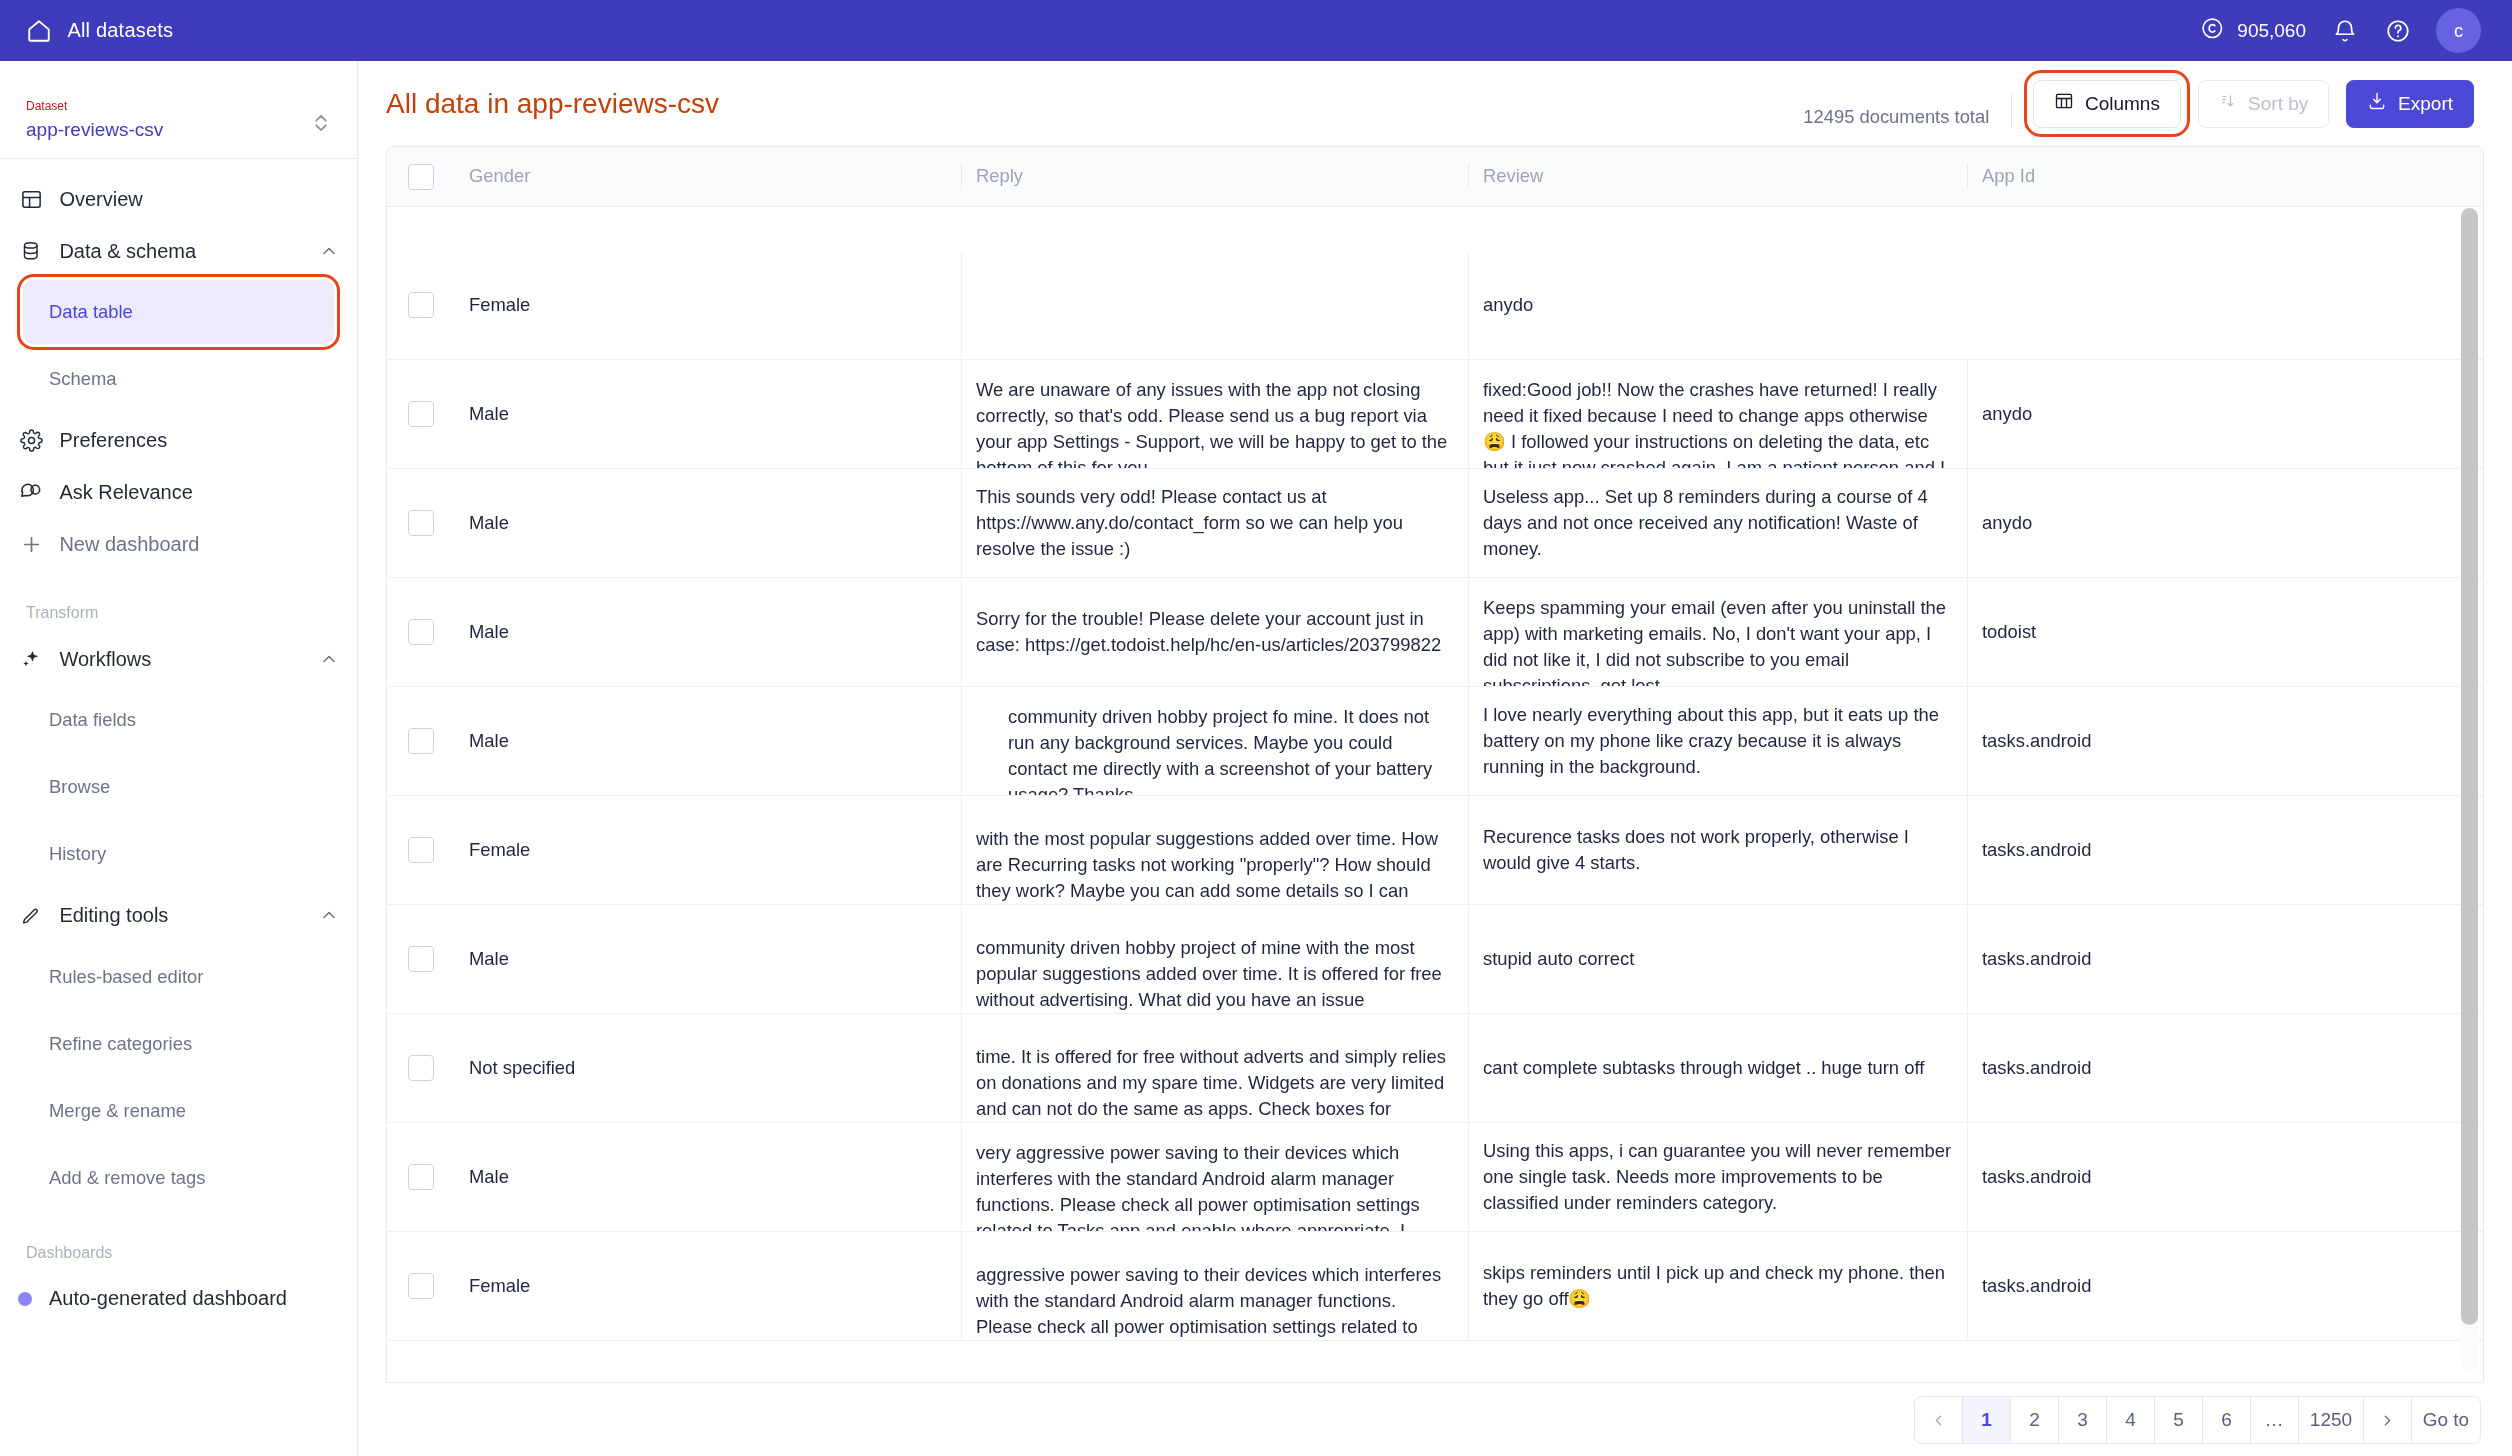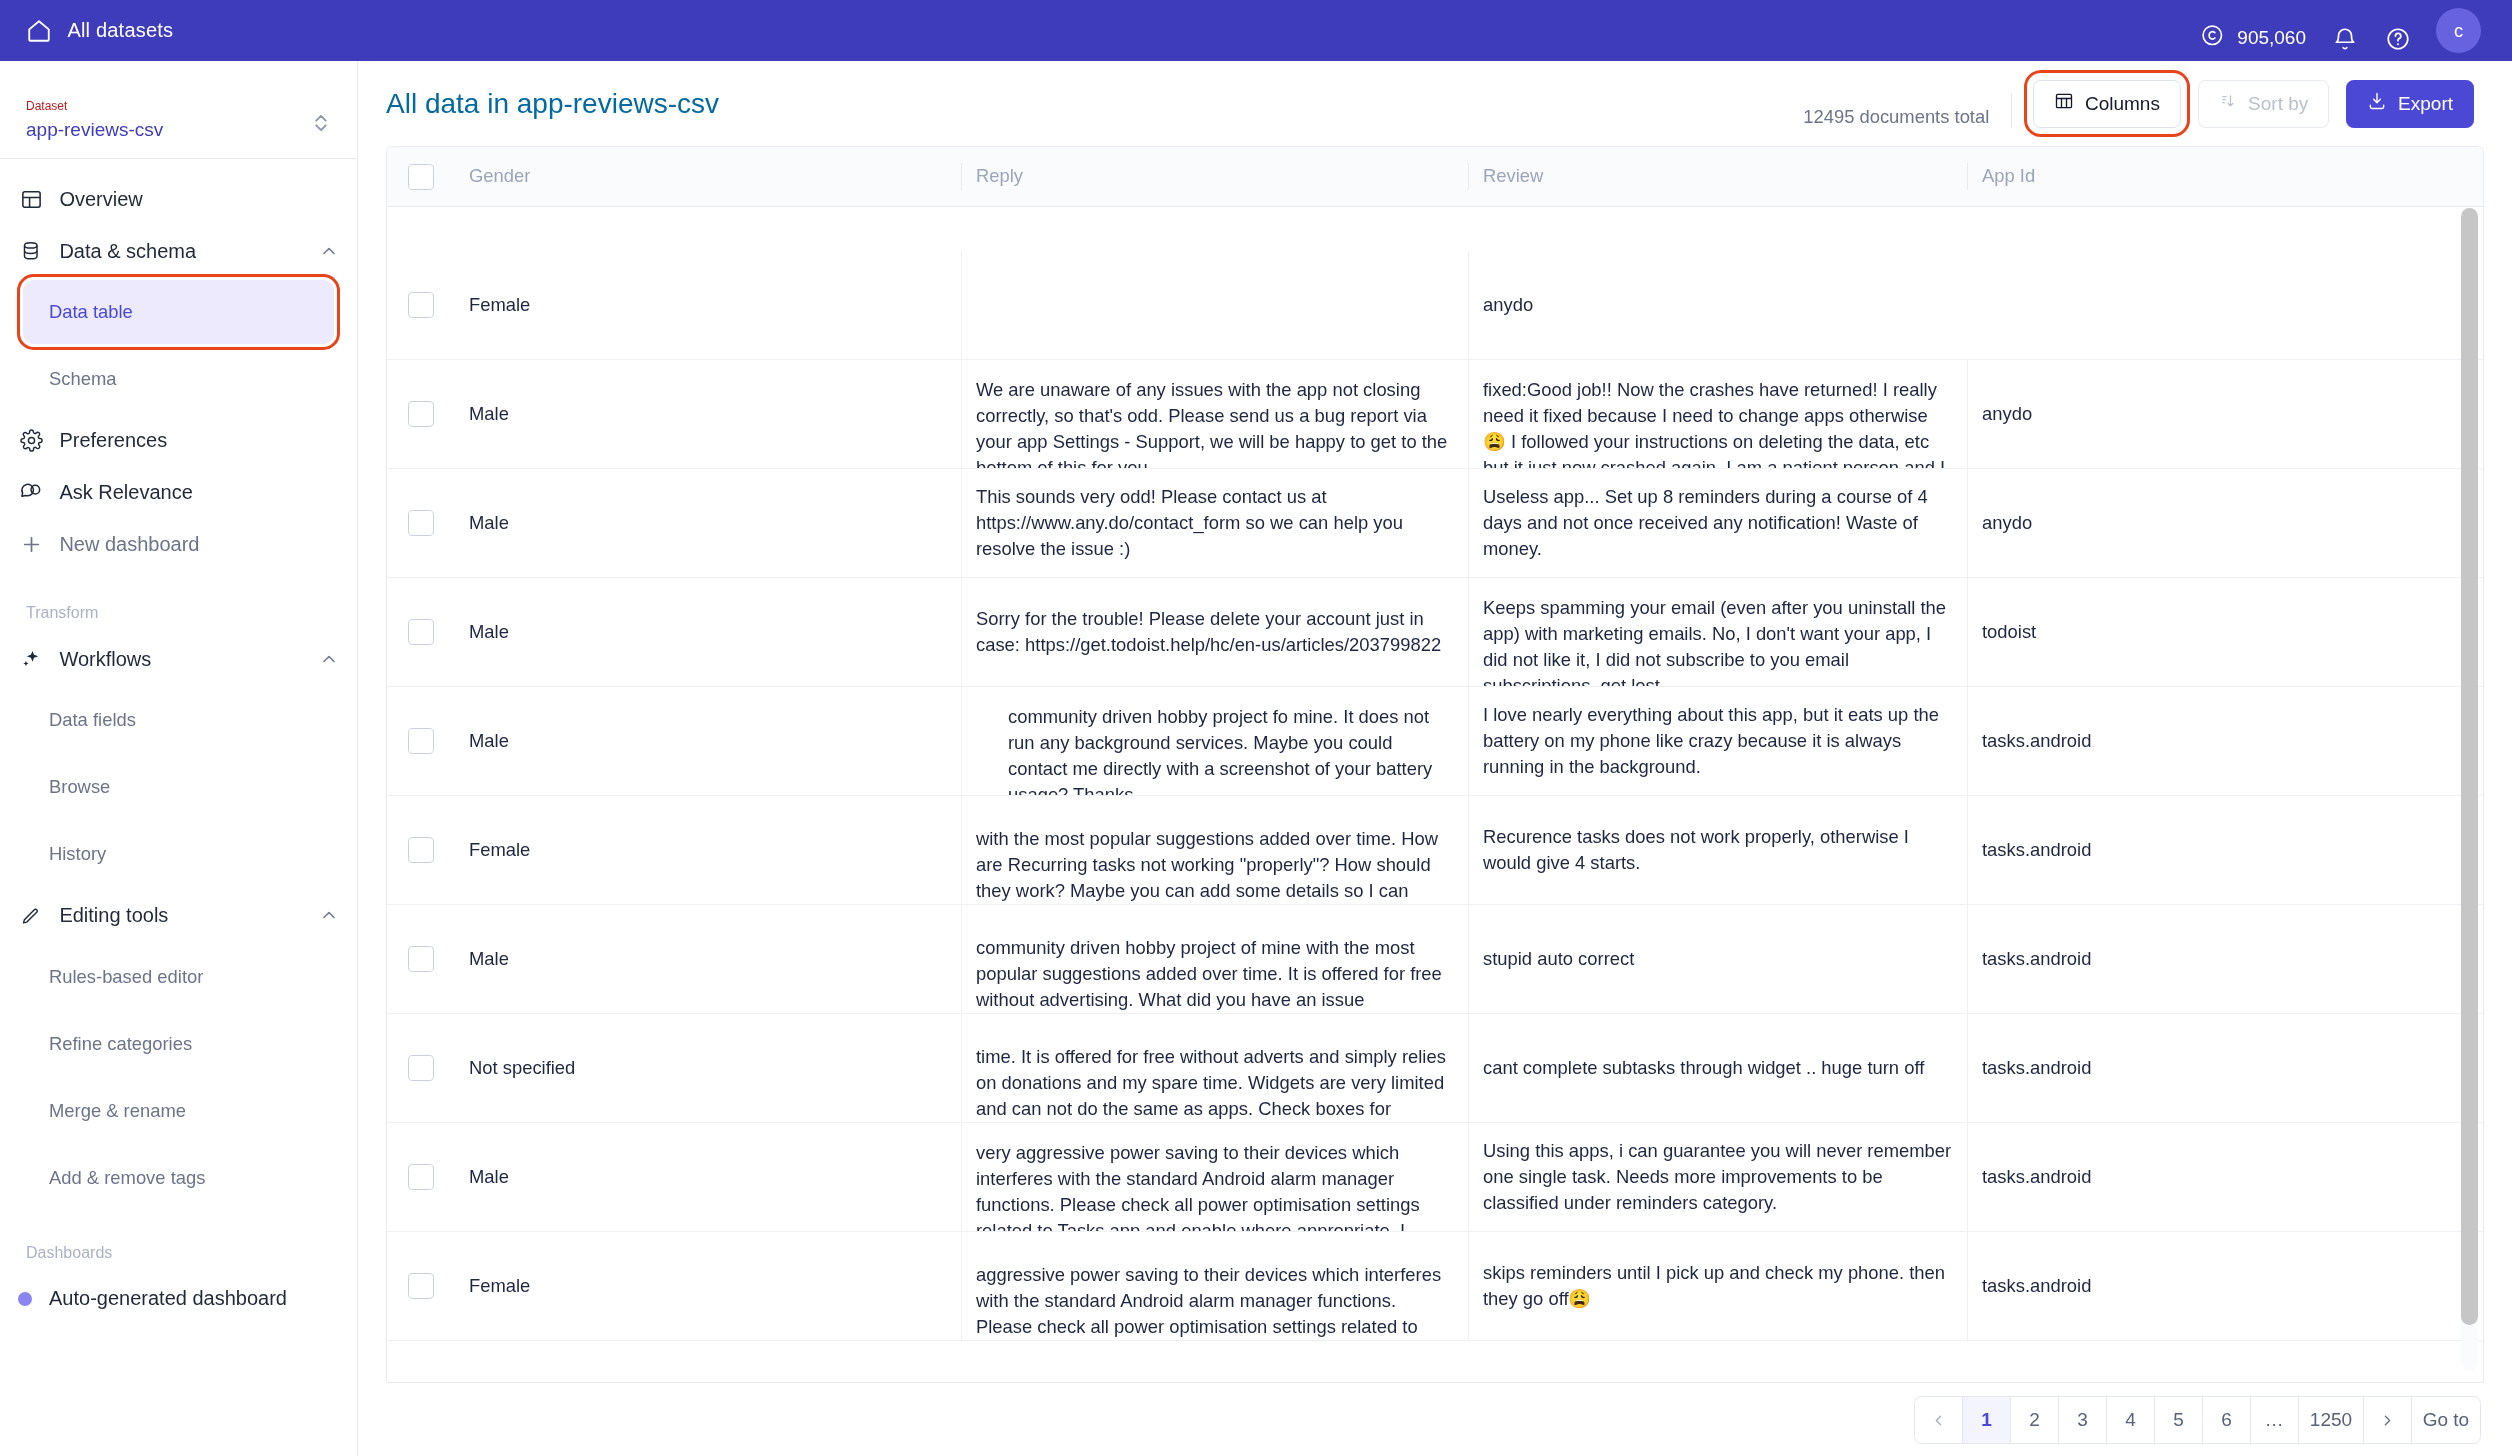--- a/index.html
+++ b/index.html
@@ -14,21 +14,21 @@
   .topbar {
     height: 61px; width: 100%;
     background: #3f3cbb;
     display: flex; align-items: center;
     padding: 0 31px 0 26px;
     color: #fff;
   }
   .topbar-left { display: flex; align-items: center; gap: 15.4px; }
   .home-icon { width: 26px; height: 26px; display:block; }
   .topbar-title { font-size: 20px; font-weight: 400; letter-spacing: 0.2px; }
-  .topbar-right { margin-left: auto; display: flex; align-items: flex-end; gap: 24px; }
+  .topbar-right { margin-left: auto; display: flex; align-items: center; gap: 24px; }
   .credits { display: flex; align-items: center; gap: 12.3px; font-size: 19px; }
   .icon-btn { width: 29px; height: 29px; display: flex; align-items:center; justify-content:center; }
   .avatar {
     width: 45px; height: 45px; border-radius: 50%;
     background: #6763e0; color: #fff;
     display: flex; align-items: center; justify-content: center;
     font-size: 18.4px;
   }
 
   
@@ -84,21 +84,21 @@
   }
   .muted { color: #6b7489; }
 
   
   .main { flex: 1; display: flex; flex-direction: column; min-width: 0; background:#fff;}
   .main-header {
     height: 85px; flex: 0 0 85px;
     display: flex; align-items: center;
     padding: 0 38px 0 28px;
   }
-  .page-title { font-size: 28px; color: #0369a1; font-weight: 400; }
+  .page-title { font-size: 28px; color: #c2410c; font-weight: 400; }
   .header-actions { margin-left: auto; display: flex; align-items: flex-end; gap: 0; }
   .doc-total { font-size: 18.4px; color: #6b7489; margin-right: 21.5px; }
   .vdiv { width: 0.8px; height: 35px; background: #e2e5ec; margin-right: 21.5px; }
   .btn {
     height: 48px; display: flex; align-items: center; gap: 10.8px;
     padding: 0 20px; border: 0.8px solid #dde1e9; border-radius: 7.7px;
     font-size: 19px; color: #16192c; background: #fff; cursor: pointer;
     white-space: nowrap;
   }
   .btn.disabled { color: #b9bfcc; border-color: #e6e9ef; }

